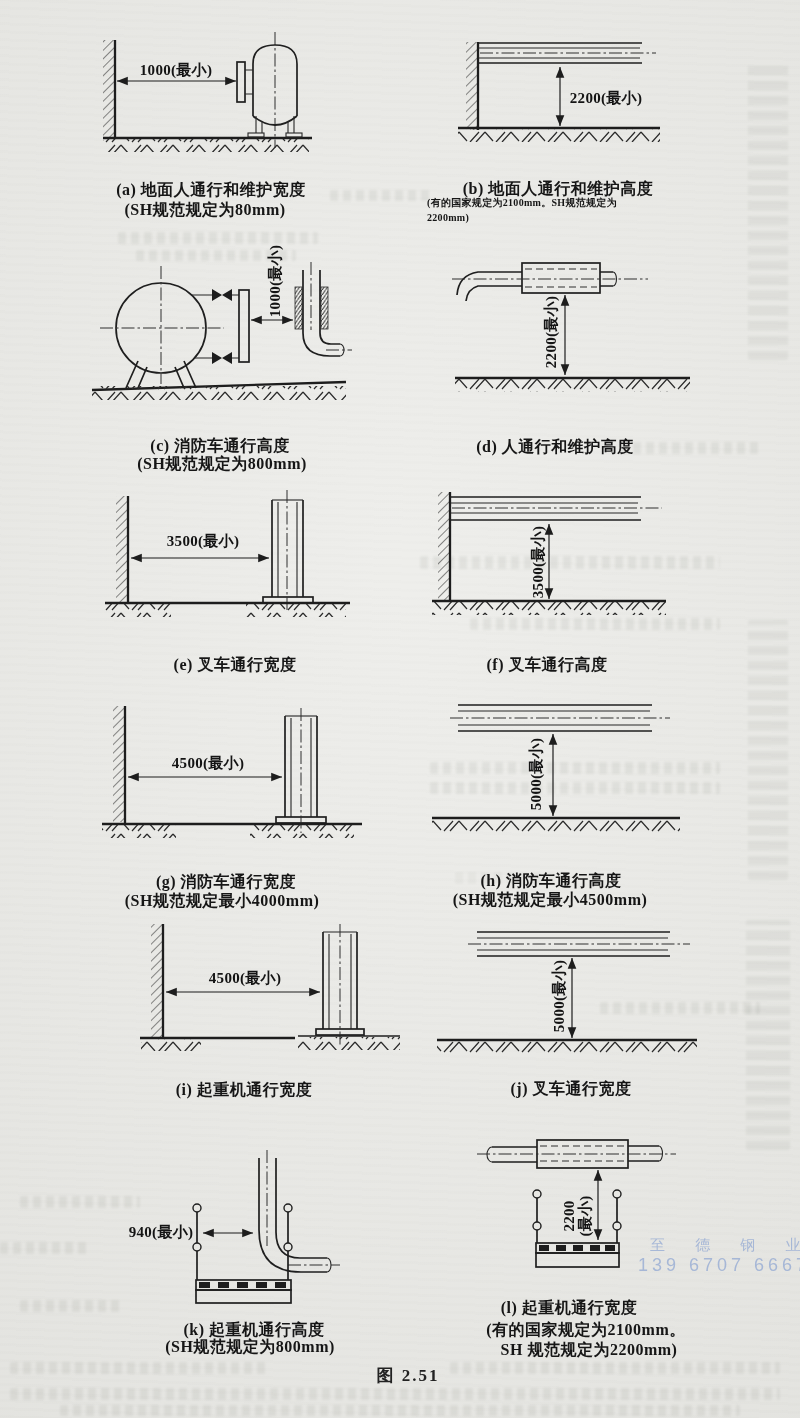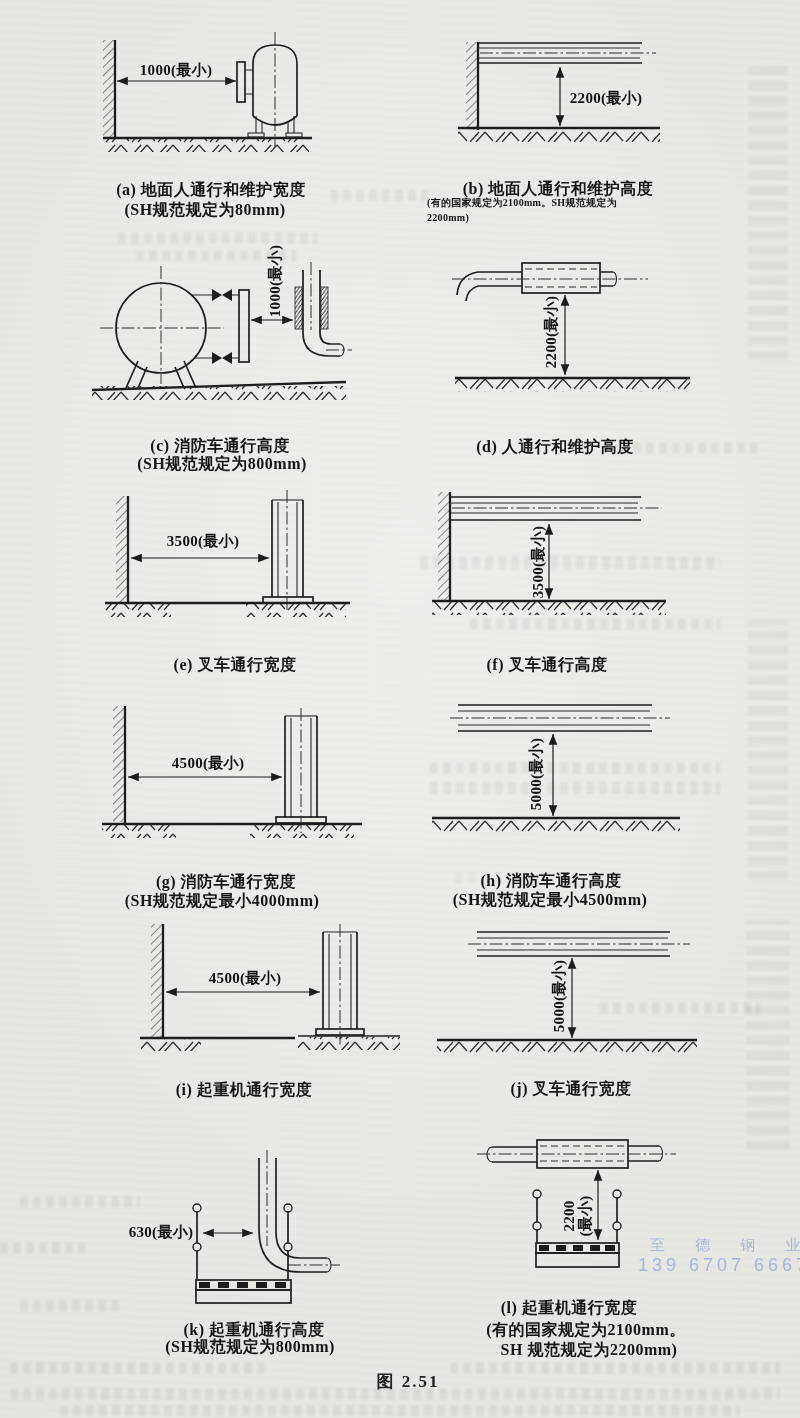--- a/index.html
+++ b/index.html
@@ -22,21 +22,21 @@
   .fcoil{fill:url(#coil);stroke:#2a2a2a;stroke-width:.8}
   .knob{fill:#e8e8e4;stroke:#1f1f1f;stroke-width:1.4}
   
   .cap{position:absolute;transform:translateX(-50%);white-space:nowrap;
        font-weight:700;font-size:16px;letter-spacing:.5px;color:#161616;}
   .capl{position:absolute;white-space:nowrap;font-weight:700;font-size:10px;letter-spacing:.3px;color:#161616;text-align:center;}
   .dimh{position:absolute;transform:translate(-50%,-50%);white-space:nowrap;
        font-weight:700;font-size:15px;letter-spacing:.3px;color:#141414;}
   .dimv{position:absolute;transform:translate(-50%,-50%) rotate(-90deg);white-space:nowrap;
        font-weight:700;font-size:15px;letter-spacing:.3px;color:#141414;text-align:center;line-height:16px;}
-  .fignum{position:absolute;transform:translateX(-50%);font-weight:700;font-size:17px;letter-spacing:2px;color:#222;margin-top:6px;}
+  .fignum{position:absolute;transform:translateX(-50%);font-weight:700;font-size:17px;letter-spacing:2px;color:#222;}
   
   .wm{position:absolute;color:rgba(115,145,205,.55);white-space:nowrap;font-family:"Liberation Sans","DejaVu Sans",sans-serif;}
   .wm-co{font-size:15px;letter-spacing:13px;}
   .wm-ph{font-size:18px;letter-spacing:4px;}
   
   .sm{position:absolute;background:repeating-linear-gradient(90deg, rgba(95,100,90,.15) 0 8px, transparent 8px 13px);
       filter:blur(.8px);opacity:.55;border-radius:2px;pointer-events:none;}
   .smv{position:absolute;background:repeating-linear-gradient(0deg, rgba(95,100,90,.14) 0 9px, transparent 9px 15px);
       filter:blur(.8px);opacity:.5;border-radius:2px;pointer-events:none;}
 </style>
@@ -264,21 +264,21 @@
   <div class="dimh" style="left:176px;top:70px">1000(最小)</div>
   <div class="dimh" style="left:606px;top:98px">2200(最小)</div>
   <div class="dimv" style="left:275px;top:281px">1000(最小)</div>
   <div class="dimv" style="left:551px;top:332px">2200(最小)</div>
   <div class="dimh" style="left:203px;top:541px">3500(最小)</div>
   <div class="dimv" style="left:538px;top:562px">3500(最小)</div>
   <div class="dimh" style="left:208px;top:763px">4500(最小)</div>
   <div class="dimv" style="left:536px;top:774px">5000(最小)</div>
   <div class="dimh" style="left:245px;top:978px">4500(最小)</div>
   <div class="dimv" style="left:559px;top:996px">5000(最小)</div>
-  <div class="dimh" style="left:161px;top:1232px">630(最小)</div>
+  <div class="dimh" style="left:161px;top:1232px">940(最小)</div>
   <div class="dimv" style="left:577px;top:1216px">
     <div>2200</div>
     <div>(最小)</div>
   </div>
 
   <div class="cap" style="left:211px;top:180px">(a) 地面人通行和维护宽度</div>
   <div class="cap" style="left:205px;top:200px">(SH规范规定为80mm)</div>
 
   <div class="cap" style="left:558px;top:179px">(b) 地面人通行和维护高度</div>
   <div class="capl" style="left:427px;top:196px">(有的国家规定为2100mm。SH规范规定为</div>

